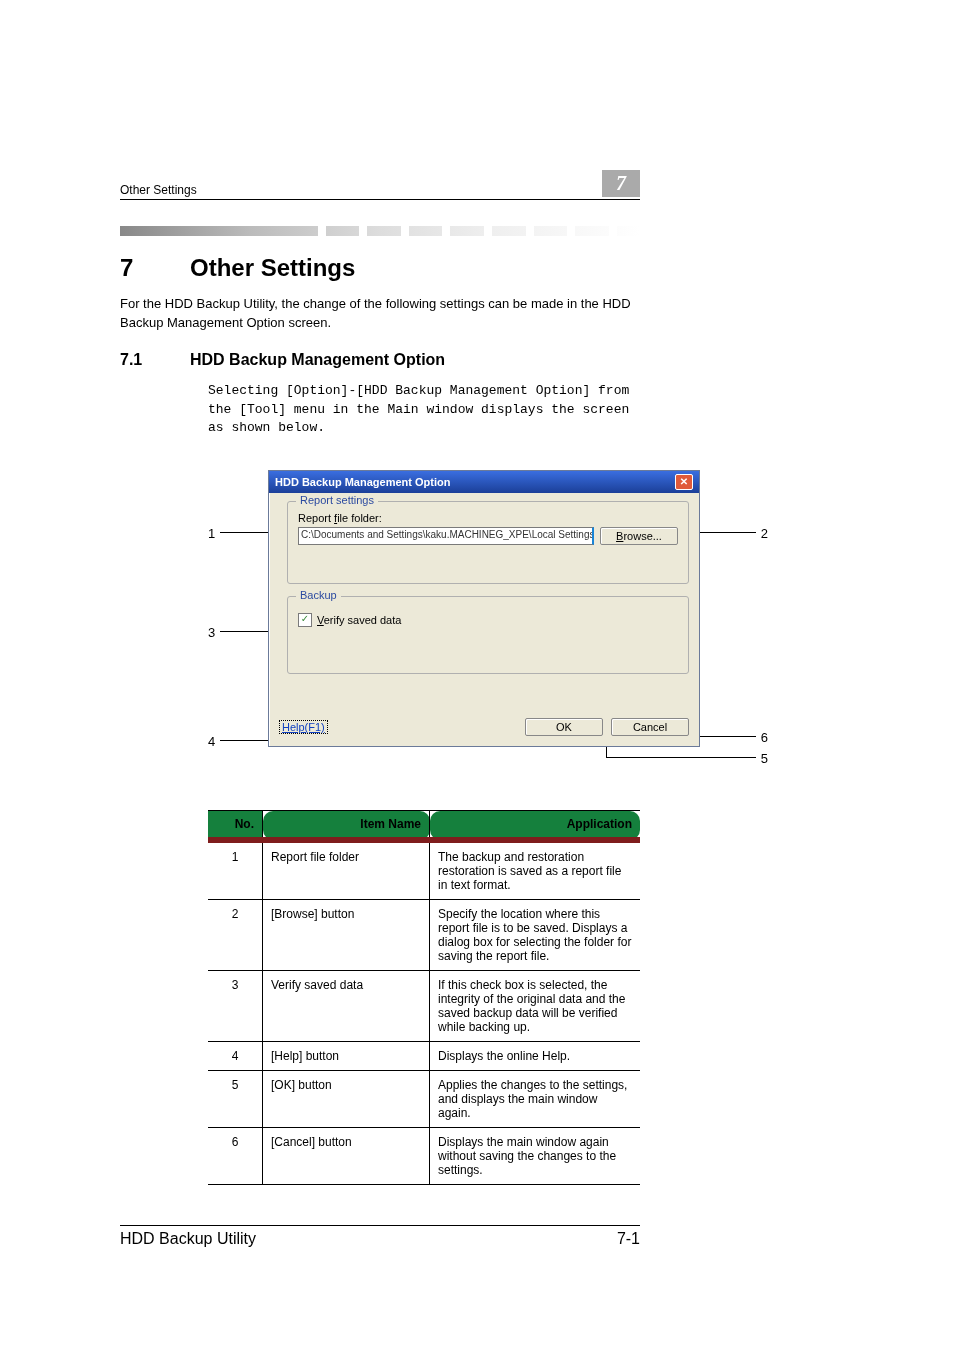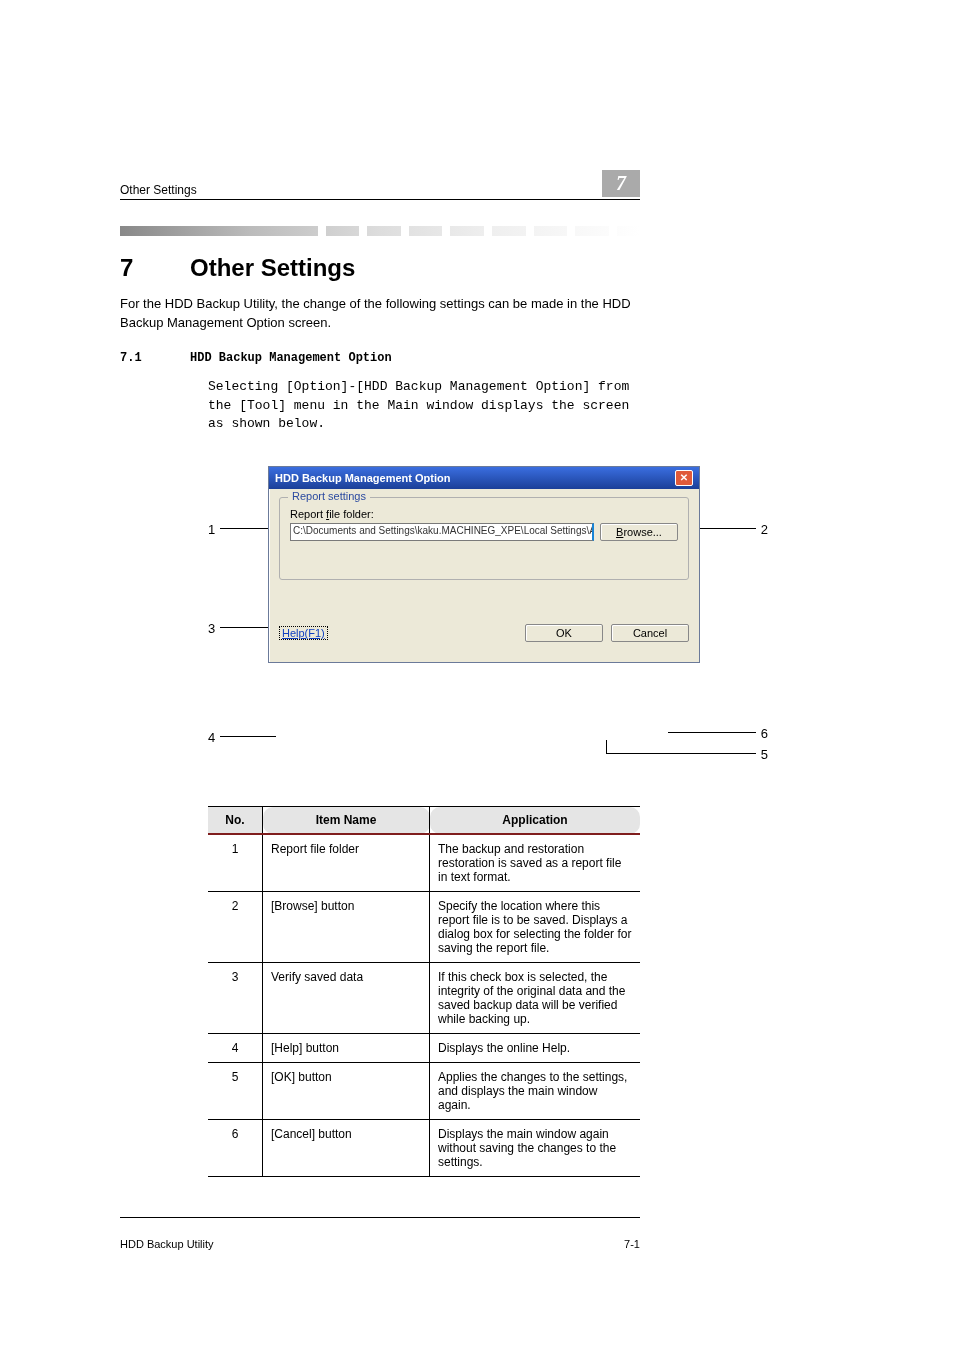--- a/index.html
+++ b/index.html
@@ -53,24 +53,23 @@
   }
   h1.chapter .num {
     display: inline-block;
     width: 70px;
   }
   .intro {
     font-size: 13px;
     line-height: 1.45;
   }
   h2.section {
-    font-size: 12px;
+    font-size: 16px;
     font-weight: bold;
     margin: 18px 0 6px 0;
-    font-family: Liberation Mono, monospace;
   }
   h2.section .num {
     display: inline-block;
     width: 70px;
   }
   .body {
     margin-left: 88px;
     font-size: 13px;
     line-height: 1.45;
     font-family: Liberation Mono, monospace;
@@ -127,20 +126,21 @@
   }
   .dlg-body {
     padding: 8px 10px 10px 10px;
   }
   .groupbox {
     border: 1px solid #b0b0b0;
     border-radius: 3px;
     margin-bottom: 12px;
     padding: 10px 10px 12px 10px;
     position: relative;
+    margin-left: 8px;
   }
   .groupbox .legend {
     position: absolute;
     top: -8px;
     left: 8px;
     background: #ece9d8;
     color: #2b4aa0;
     padding: 0 4px;
     font-size: 11px;
   }
@@ -187,21 +187,21 @@
     background: #fff;
     border: 1px solid #7a7a7a;
     color: #3a8a3a;
     font-size: 10px;
     line-height: 10px;
     text-align: center;
   }
   .bottom-row {
     display: flex;
     align-items: center;
-    padding: 6px 10px 20px 10px;
+    padding: 6px 10px 10px 10px;
     gap: 8px;
   }
   .helplink {
     color: #1040c0;
     text-decoration: underline;
     border: 1px dotted #000;
     padding: 0 2px;
     font-size: 11px;
   }
 
@@ -210,25 +210,25 @@
     border-collapse: collapse;
     width: 100%;
     margin-left: 0;
     font-size: 12px;
   }
   .tbl-wrap {
     margin-left: 88px;
     margin-top: 24px;
   }
   table.desc th {
-    background: #e5e5e5;
-    text-align: center;
+    background: #15803d;
+    text-align: right;
     padding: 6px 8px;
     border-top: 1.5px solid #000;
-    border-bottom: 2px solid #7f1d1d;
+    border-bottom: 6px solid #7f1d1d;
     font-weight: bold;
   }
   table.desc td {
     padding: 7px 8px;
     border-bottom: 1px solid #000;
     vertical-align: top;
   }
   table.desc td.no {
     text-align: center;
     width: 38px;
@@ -241,22 +241,22 @@
   }
   table.desc th + th,
   table.desc td + td {
     border-left: 1px solid #000;
     border-radius: 10px;
   }
 
   .footer {
     margin-top: 40px;
     border-top: 1px solid #000;
-    padding-top: 20px;
-    font-size: 11px;
+    padding-top: 4px;
+    font-size: 16px;
     display: flex;
     justify-content: space-between;
     gap: 42px;
   }
 
   .underline-accel { text-decoration: underline; }
 </style>
 </head>
 <body>
 
@@ -314,20 +314,29 @@
         <div class="groupbox">
           <span class="legend">Report settings</span>
           <div class="field-label">Report <span class="underline-accel">f</span>ile folder:</div>
           <div class="row">
             <div class="txt">C:\Documents and Settings\kaku.MACHINEG_XPE\Local Settings\Application</div>
             <div class="btn"><span class="underline-accel">B</span>rowse...</div>
           </div>
           <div style="height:26px"></div>
         </div>
 
+        <div class="groupbox">
+          <span class="legend">Backup</span>
+          <div style="height:6px"></div>
+          <div class="chk">
+            <span class="box">✓</span>
+            <span><span class="underline-accel">V</span>erify saved data</span>
+          </div>
+          <div style="height:34px"></div>
+        </div>
         <div style="height:16px"></div>
       </div>
       <div class="bottom-row">
         <span class="helplink">Help(F1)</span>
         <span style="flex:1"></span>
         <span class="btn">OK</span>
         <span class="btn">Cancel</span>
       </div>
     </div>
   </div>

